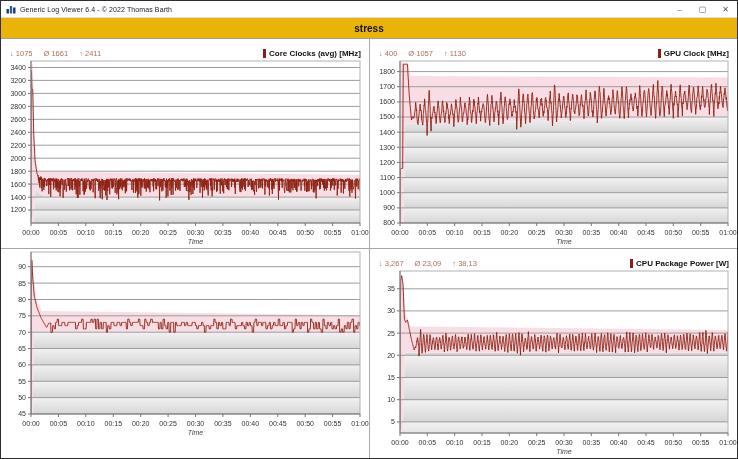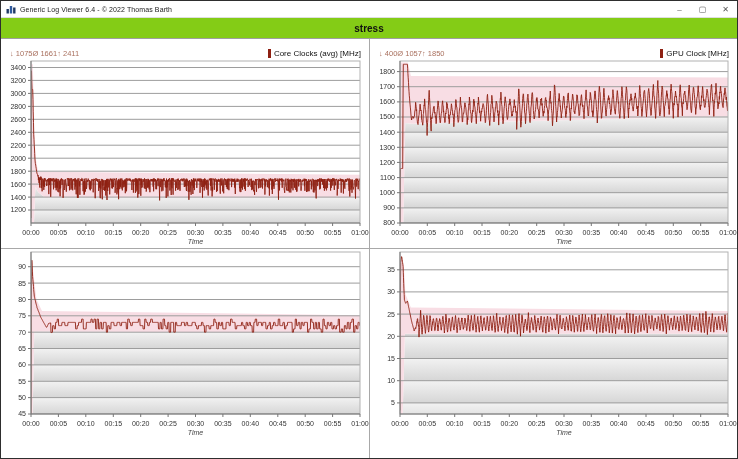--- a/index.html
+++ b/index.html
@@ -8,32 +8,32 @@
   
   .titlebar{height:17px;display:flex;align-items:center;padding-left:5px;background:#fff;
             border-bottom:1px solid #dedede;box-sizing:border-box;}
   .app-icon{width:10px;height:10px;margin-right:4px;flex:0 0 auto;}
   .win-title{font-size:7px;color:#222;letter-spacing:.1px;white-space:nowrap;}
   .tb-spacer{flex:1;}
   .win-btn{width:23px;height:16px;display:flex;align-items:center;justify-content:center;
            font-size:8px;color:#555;cursor:default;}
   
   .subheader{height:21px;display:flex;align-items:center;justify-content:center;
-             border-bottom:1px solid #9f9f9f;box-sizing:border-box;background:#84cc16;}
+             border-bottom:1px solid #9f9f9f;box-sizing:border-box;background:#eab308;}
   .subheader .t{font-size:10px;font-weight:bold;color:#111;}
   
   .grid{display:grid;grid-template-columns:368px 367px;grid-template-rows:209px 209px;
         gap:1px;background:#a8a8a8;}
   .quadrant{background:#fff;display:flex;flex-direction:column;overflow:hidden;}
   .panel-head{height:17px;flex:0 0 auto;display:flex;justify-content:space-between;
               align-items:flex-end;padding:2px 8px 0 9px;box-sizing:content-box;}
-  .stats{display:flex;font-size:7.5px;color:#a9705e;}
+  .stats{display:flex;gap:11px;font-size:7.5px;color:#a9705e;}
   .legend{display:flex;align-items:center;}
   .legend-marker{width:3px;height:9px;margin-right:3px;}
-  .legend-label{font-size:8px;font-weight:normal;color:#111;white-space:nowrap;}
+  .legend-label{font-size:8px;font-weight:bold;color:#111;white-space:nowrap;}
   .chart-box{flex:1;position:relative;}
   .chart-box svg{position:absolute;left:0;top:0;}
   svg text{font-family:"Liberation Sans",sans-serif;}
 </style>
 </head>
 <body>
 
 <div class="window">
 
   <div class="titlebar">
@@ -153,21 +153,21 @@
             <text x="194.5" y="186" text-anchor="middle" font-size="7px" font-style="italic" fill="#444444">Time</text>
           </svg>
         </div>
     </div>
 
     <div class="quadrant">
       <div class="panel-head">
         <div class="stats">
           <span>↓ 400</span>
           <span>Ø 1057</span>
-          <span>↑ 1850</span>
+          <span>↑ 1130</span>
         </div>
         <div class="legend">
           <span class="legend-marker" style="background: rgb(142, 32, 18);"></span>
           <span class="legend-label">GPU Clock [MHz]</span>
         </div>
       </div>
       <div class="chart-box">
           <svg width="367" height="190" viewBox="0 0 367 190">
             <defs>
               <linearGradient id="ug1" gradientUnits="userSpaceOnUse" x1="0" y1="13.598130841121497" x2="0" y2="28.738317757009348" spreadMethod="repeat">
@@ -327,20 +327,31 @@
             <line x1="331.6" y1="165" x2="331.6" y2="168" stroke="#767676" stroke-width="1"></line>
             <text x="331.6" y="177" text-anchor="middle" font-size="7px" fill="#333333">00:55</text>
             <line x1="359.0" y1="165" x2="359.0" y2="168" stroke="#767676" stroke-width="1"></line>
             <text x="359.0" y="177" text-anchor="middle" font-size="7px" fill="#333333">01:00</text>
             <text x="194.5" y="186" text-anchor="middle" font-size="7px" font-style="italic" fill="#444444">Time</text>
           </svg>
         </div>
     </div>
 
     <div class="quadrant">
+      <div class="panel-head">
+        <div class="stats">
+          <span>↓ 3,267</span>
+          <span>Ø 23,09</span>
+          <span>↑ 38,13</span>
+        </div>
+        <div class="legend">
+          <span class="legend-marker" style="background: rgb(142, 32, 18);"></span>
+          <span class="legend-label">CPU Package Power [W]</span>
+        </div>
+      </div>
       <div class="chart-box">
           <svg width="367" height="190" viewBox="0 0 367 190">
             <defs>
               <linearGradient id="ug3" gradientUnits="userSpaceOnUse" x1="0" y1="20.753424657534246" x2="0" y2="42.94520547945205" spreadMethod="repeat">
                 <stop offset="0" stop-color="#f2f2f2"></stop>
                 <stop offset="1" stop-color="#d6d6d6"></stop>
               </linearGradient>
               <clipPath id="cp3">
                 <rect x="30" y="3" width="328" height="162"></rect>
               </clipPath>

